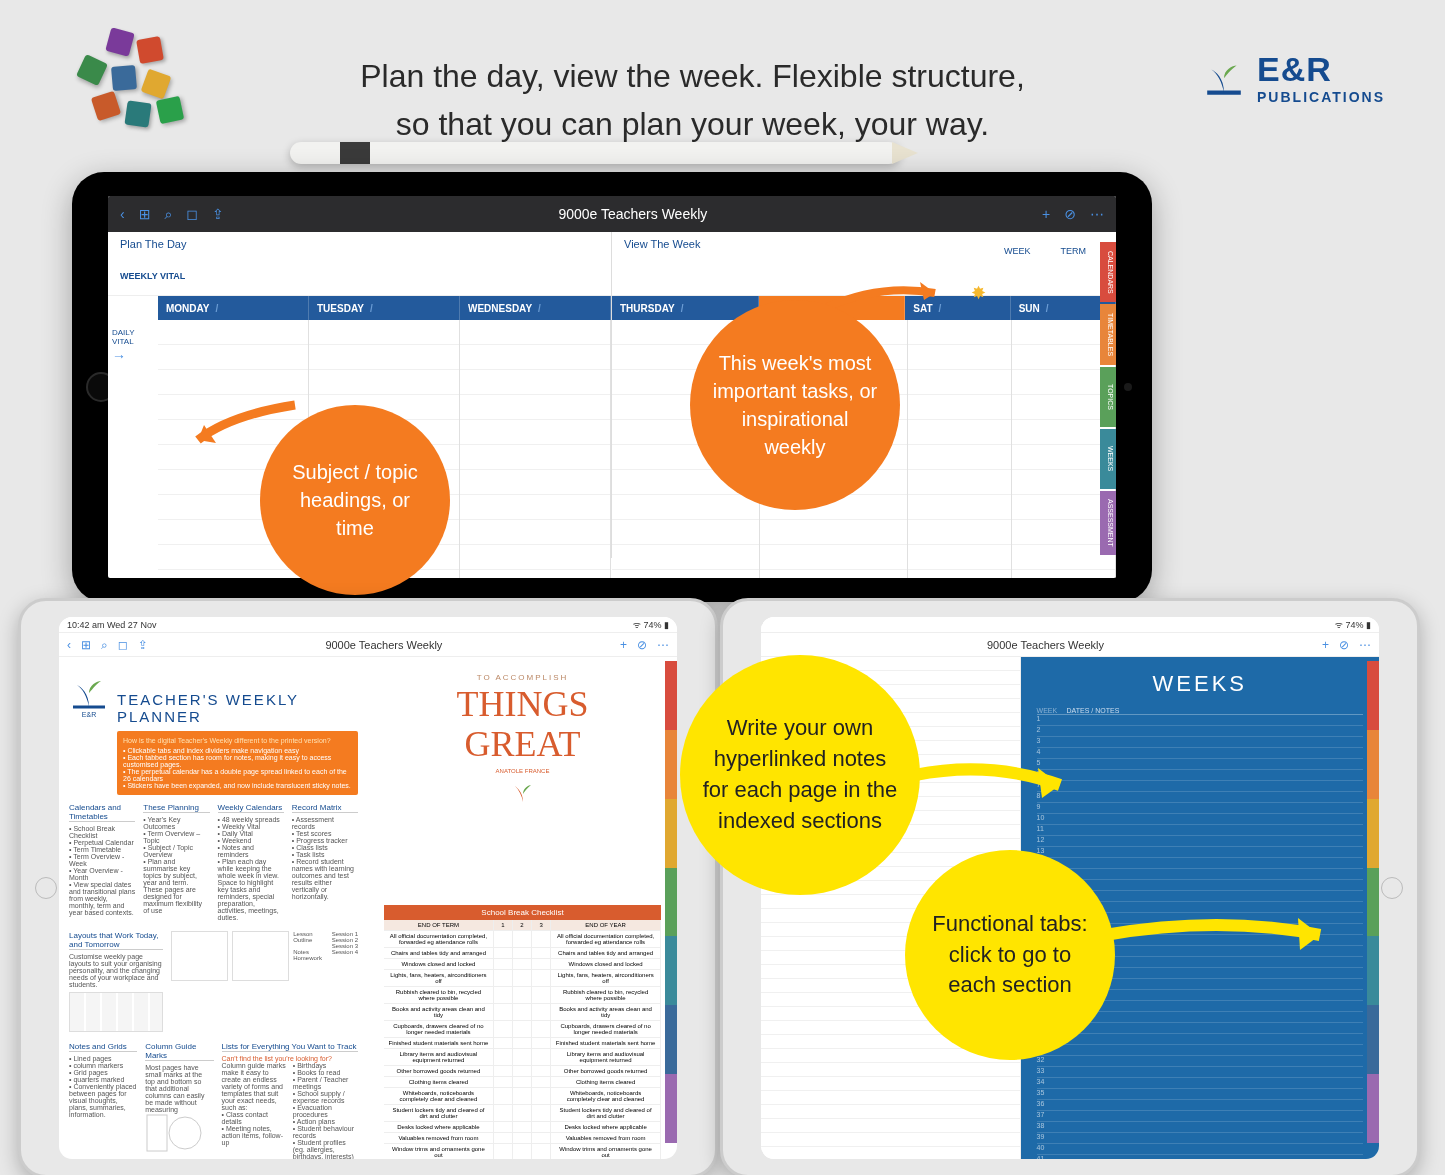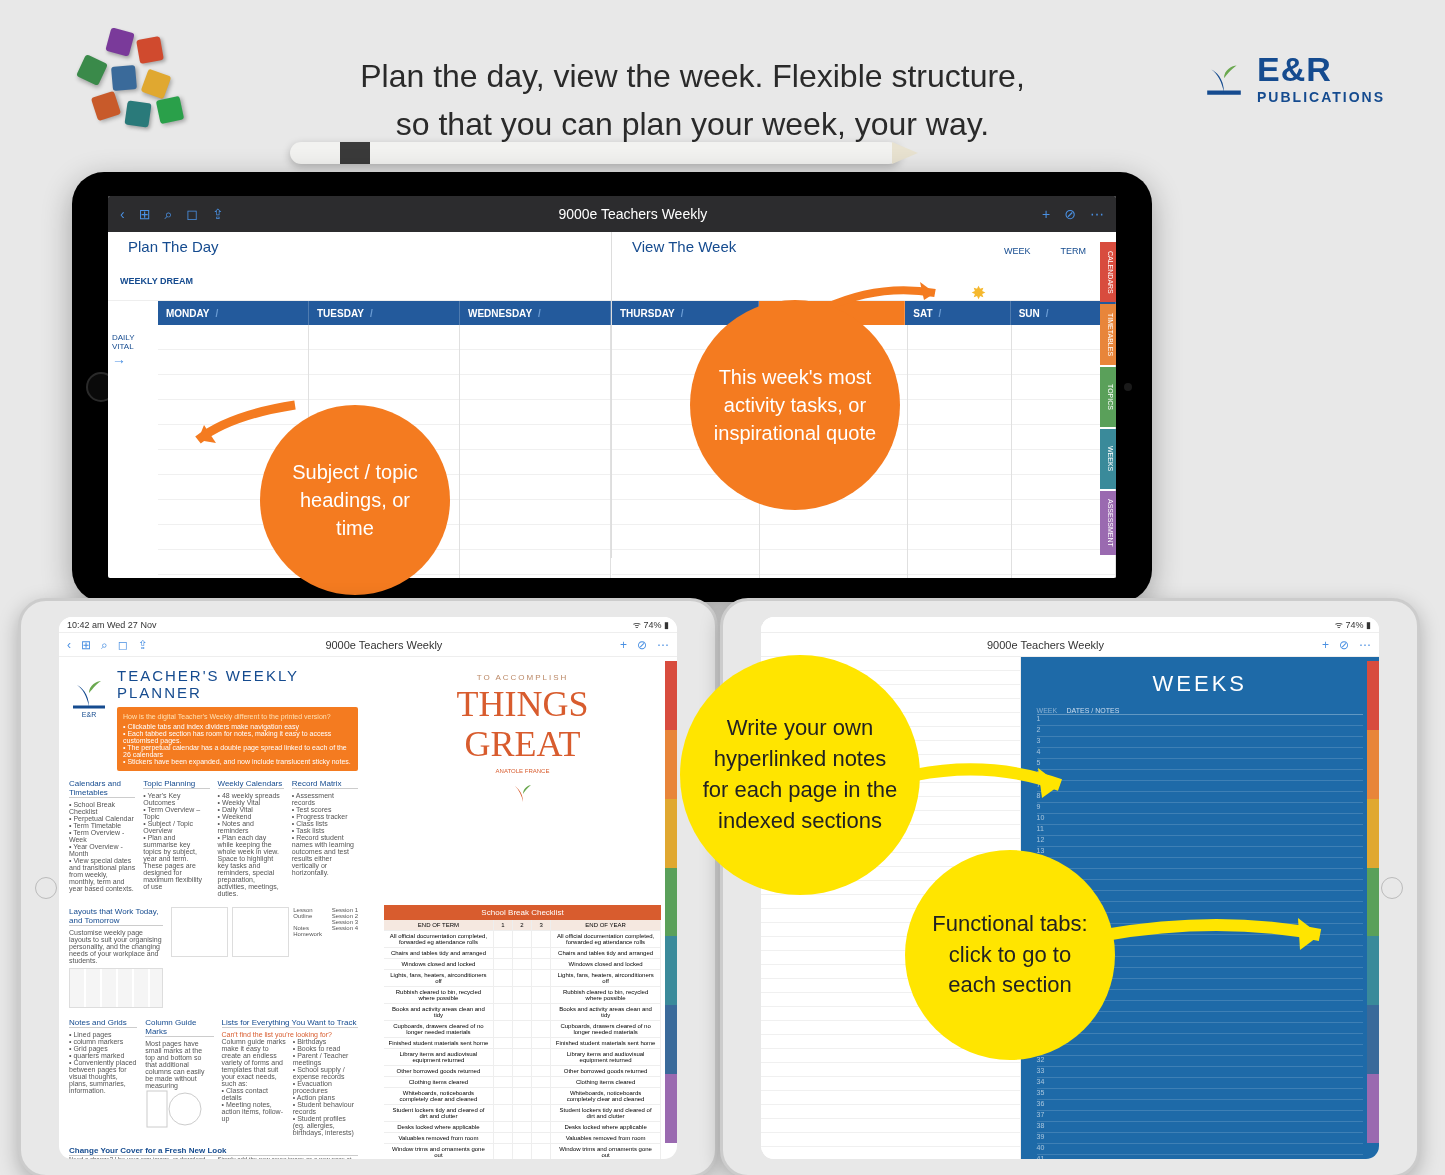--- a/index.html
+++ b/index.html
@@ -125,23 +125,23 @@
 
   .planner {
     background:#fff;
     height: calc(100% - 56px);
     position: relative;
     display:flex;
   }
   .planner-left { width: 50%; border-right: 1px solid #ddd; }
   .planner-right { width: 50%; }
   .section-label {
-    font-size: 15px;
+    font-size: 11px;
     color: #154b8f;
-    padding: 6px 20px;
+    padding: 6px 12px;
     font-weight: 500;
   }
   .weekly-vital {
     height: 40px;
     display:flex;
     align-items:center;
     padding-left: 12px;
     font-size: 9px;
     color: #154b8f;
     font-weight:600;
@@ -238,21 +238,21 @@
   .mini-toolbar {
     height:24px; display:flex; justify-content:space-between; align-items:center;
     padding:0 8px; color:#4a90e2; font-size:12px;
     border-bottom:1px solid #eee;
   }
   .mini-toolbar .left, .mini-toolbar .right { display:flex; gap:10px; }
   .mini-toolbar .title { color:#333; font-size:11px; }
 
   .left-content { display:flex; height: calc(100% - 40px); }
   .left-page { width:50%; padding:10px; font-size:7px; color:#555; }
-  .left-page h2 { color:#154b8f; font-size:15px; font-weight:300; letter-spacing:2px; margin-bottom:6px; }
+  .left-page h2 { color:#154b8f; font-size:15px; font-weight:300; letter-spacing:2px; margin-bottom:6px;margin-top:24px; }
   .orange-box { background:#f47b20; color:#fff; padding:6px; font-size:7px; margin-bottom:8px; border-radius:2px; }
   .cols { display:flex; gap:8px; margin-bottom:10px; }
   .cols .col { flex:1; }
   .cols h4 { color:#154b8f; border-bottom:1px solid #ccc; font-size:8px; margin-bottom:3px; font-weight:500; }
 
   .right-page { width:50%; padding:16px; text-align:center; position:relative; }
   .quote-to { color:#b86; font-size:8px; letter-spacing:2px; }
   .quote-big { font-family: Georgia, serif; color:#d85c2e; font-size:36px; line-height:1; margin:4px 0; }
   .quote-sub { font-size:8px; color:#999; line-height:1.5; }
   .quote-sub .em { color:#666; font-weight:600; }
@@ -341,21 +341,21 @@
         <span class="icon">+</span>
         <span class="icon">⊘</span>
         <span class="icon">⋯</span>
       </div>
     </div>
 
     <div class="planner">
       <div class="planner-left">
         <div class="section-label">Plan The Day</div>
         <div class="weekly-vital">
-          <span>WEEKLY DREAM</span>
+          <span>WEEKLY VITAL</span>
         </div>
         <div class="day-headers">
           <div class="time-col"></div>
           <div class="day">
               <span>MONDAY</span>
               <span class="slash">/</span>
             </div>
           <div class="day">
               <span>TUESDAY</span>
               <span class="slash">/</span>
@@ -426,21 +426,21 @@
 </svg>
 <svg class="arrow-svg" style="top:395px;left:180px" width="120" height="60">
   <path d="M115 10 Q50 20 18 45" stroke="#f47b20" stroke-width="9" fill="none"></path>
   <path d="M18 45 L36 48 L24 30 Z" fill="#f47b20"></path>
 </svg>
 
 <div class="bubble bubble-orange" style="top:405px;left:260px;width:190px;height:190px">
   <span>Subject / topic headings, or time</span>
 </div>
 <div class="bubble bubble-orange" style="top:300px;left:690px;width:210px;height:210px">
-  <span>This week's most activity tasks, or inspirational quote</span>
+  <span>This week's most important tasks, or inspirational weekly</span>
 </div>
 
 <div class="ipad-small left">
   <div style="position:absolute;left:14px;top:50%;transform:translateY(-50%);width:22px;height:22px;border:1px solid #bbb;border-radius:50%;background:#e8e8e8"></div>
   <div class="screen-small">
     <div class="mini-statusbar">
       <span>10:42 am   Wed 27 Nov</span>
       <span><span>ᯤ</span> <span>74%</span> ▮</span>
     </div>
     <div class="mini-toolbar">
@@ -476,21 +476,21 @@
               <div id="orange-bullets">• Clickable tabs and index dividers make navigation easy<br>• Each tabbed section has room for notes, making it easy to access customised pages.<br>• The perpetual calendar has a double page spread linked to each of the 26 calendars<br>• Stickers have been expanded, and now include translucent sticky notes.</div>
             </div>
           </div>
         </div>
         <div class="cols">
           <div class="col">
               <h4>Calendars and Timetables</h4>
               <div id="col-cal">• School Break Checklist<br>• Perpetual Calendar<br>• Term Timetable<br>• Term Overview - Week<br>• Year Overview - Month<br>• View special dates and transitional plans from weekly, monthly, term and year based contexts.</div>
             </div>
           <div class="col">
-              <h4>Topic Planning</h4>
+              <h4>These Planning</h4>
               <div id="col-topic">• Year's Key Outcomes<br>• Term Overview – Topic<br>• Subject / Topic Overview<br>• Plan and summarise key topics by subject, year and term. These pages are designed for maximum flexibility of use</div>
             </div>
           <div class="col">
               <h4>Weekly Calendars</h4>
               <div id="col-weekly">• 48 weekly spreads<br>• Weekly Vital<br>• Daily Vital<br>• Weekend<br>• Notes and reminders<br>• Plan each day while keeping the whole week in view. Space to highlight key tasks and reminders, special preparation, activities, meetings, duties.</div>
             </div>
           <div class="col">
               <h4>Record Matrix</h4>
               <div id="col-record">• Assessment records<br>• Test scores<br>• Progress tracker<br>• Class lists<br>• Task lists<br>• Record student names with learning outcomes and test results either vertically or horizontally.</div>
             </div>

